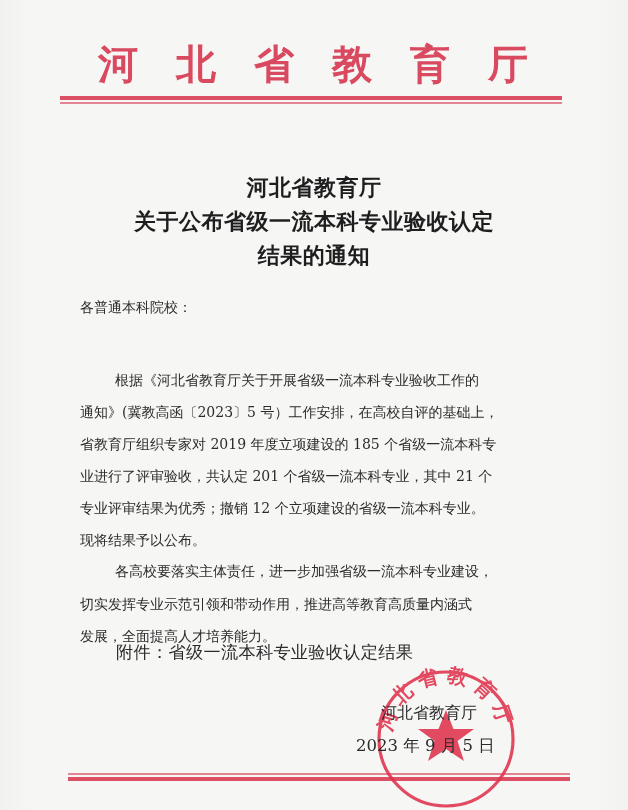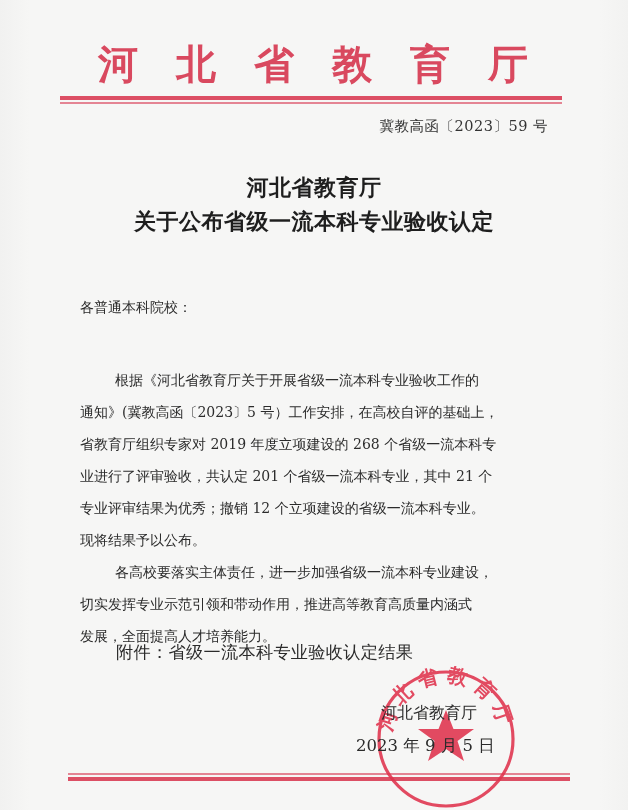--- a/index.html
+++ b/index.html
@@ -143,41 +143,41 @@
     <span>北</span>
     <span>省</span>
     <span>教</span>
     <span>育</span>
     <span>厅</span>
   </div>
 
   <div class="rule rule-top-thick"></div>
   <div class="rule rule-top-thin"></div>
 
-  <div class="doc-number">冀教高函〔2023〕59 号</div>
 
   <div class="title-block">
     <div class="title-line">河北省教育厅</div>
     <div class="title-line">关于公布省级一流本科专业验收认定</div>
+    <div class="title-line">结果的通知</div>
   </div>
 
   <div class="body-text">
     <p>
       <span class="line">各普通本科院校：</span>
     </p>
     <p>
       <span class="line" style="padding-left:35px;margin-top:41px;">根据《河北省教育厅关于开展省级一流本科专业验收工作的</span>
       <span class="line">通知》(冀教高函〔2023〕5 号）工作安排，在高校自评的基础上，</span>
-      <span class="line">省教育厅组织专家对 2019 年度立项建设的 268 个省级一流本科专</span>
+      <span class="line">省教育厅组织专家对 2019 年度立项建设的 185 个省级一流本科专</span>
       <span class="line">业进行了评审验收，共认定 201 个省级一流本科专业，其中 21 个</span>
       <span class="line">专业评审结果为优秀；撤销 12 个立项建设的省级一流本科专业。</span>
       <span class="line">现将结果予以公布。</span>
     </p>
     <p>
-      <span class="line" style="padding-left:35px;">各高校要落实主体责任，进一步加强省级一流本科专业建设，</span>
+      <span class="line" style="padding-left:35px;font-family:Liberation Mono, monospace;">各高校要落实主体责任，进一步加强省级一流本科专业建设，</span>
       <span class="line">切实发挥专业示范引领和带动作用，推进高等教育高质量内涵式</span>
       <span class="line">发展，全面提高人才培养能力。</span>
     </p>
   </div>
 
   <div class="attachment">附件：省级一流本科专业验收认定结果</div>
 
   <svg class="seal" viewBox="0 0 146 146">
     <defs>
       <path id="sealArc" d="M 22 88 A 54 54 0 1 1 124 88" fill="none"></path>

